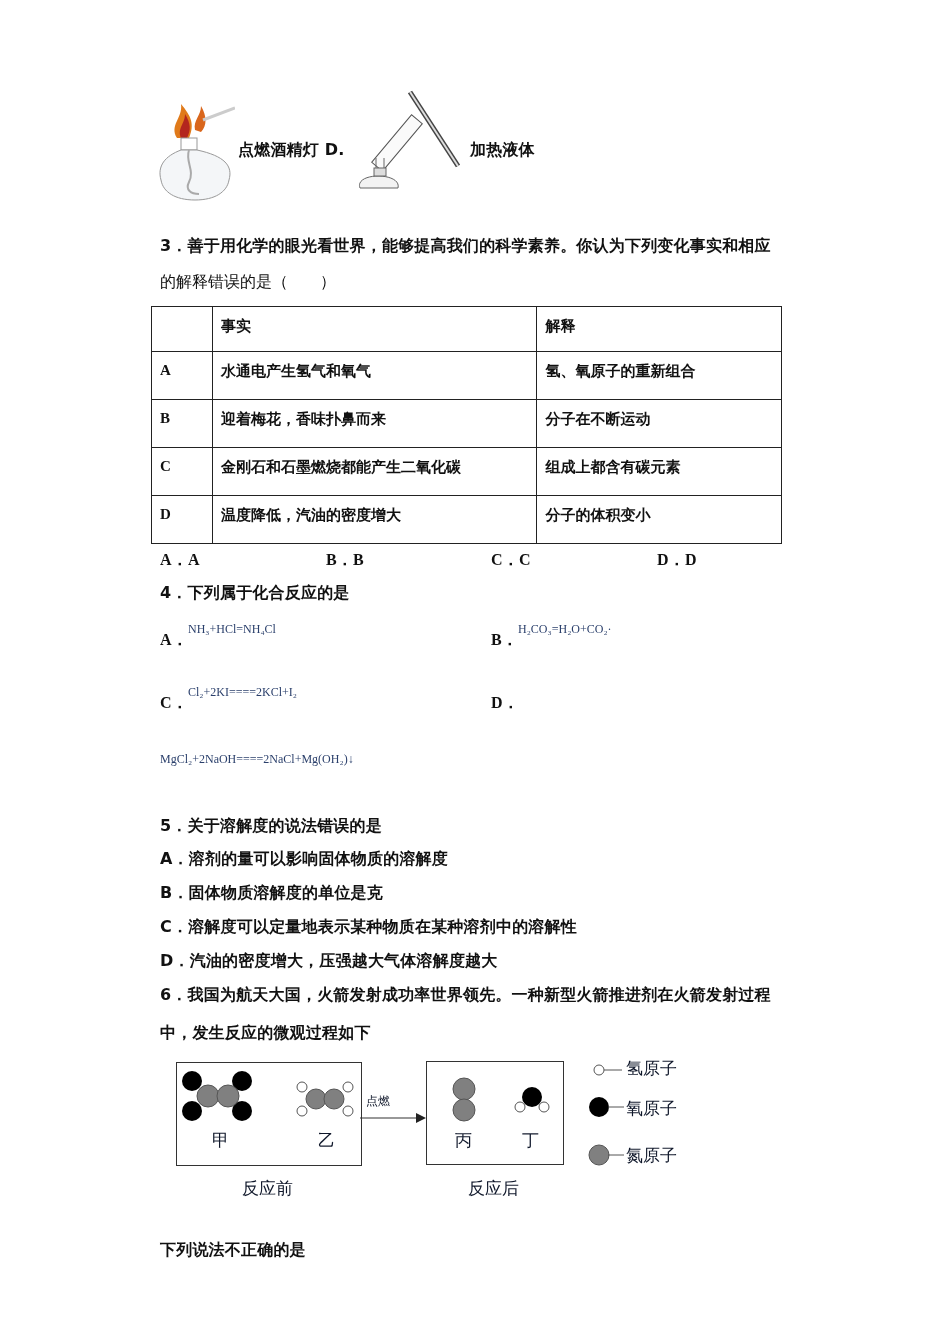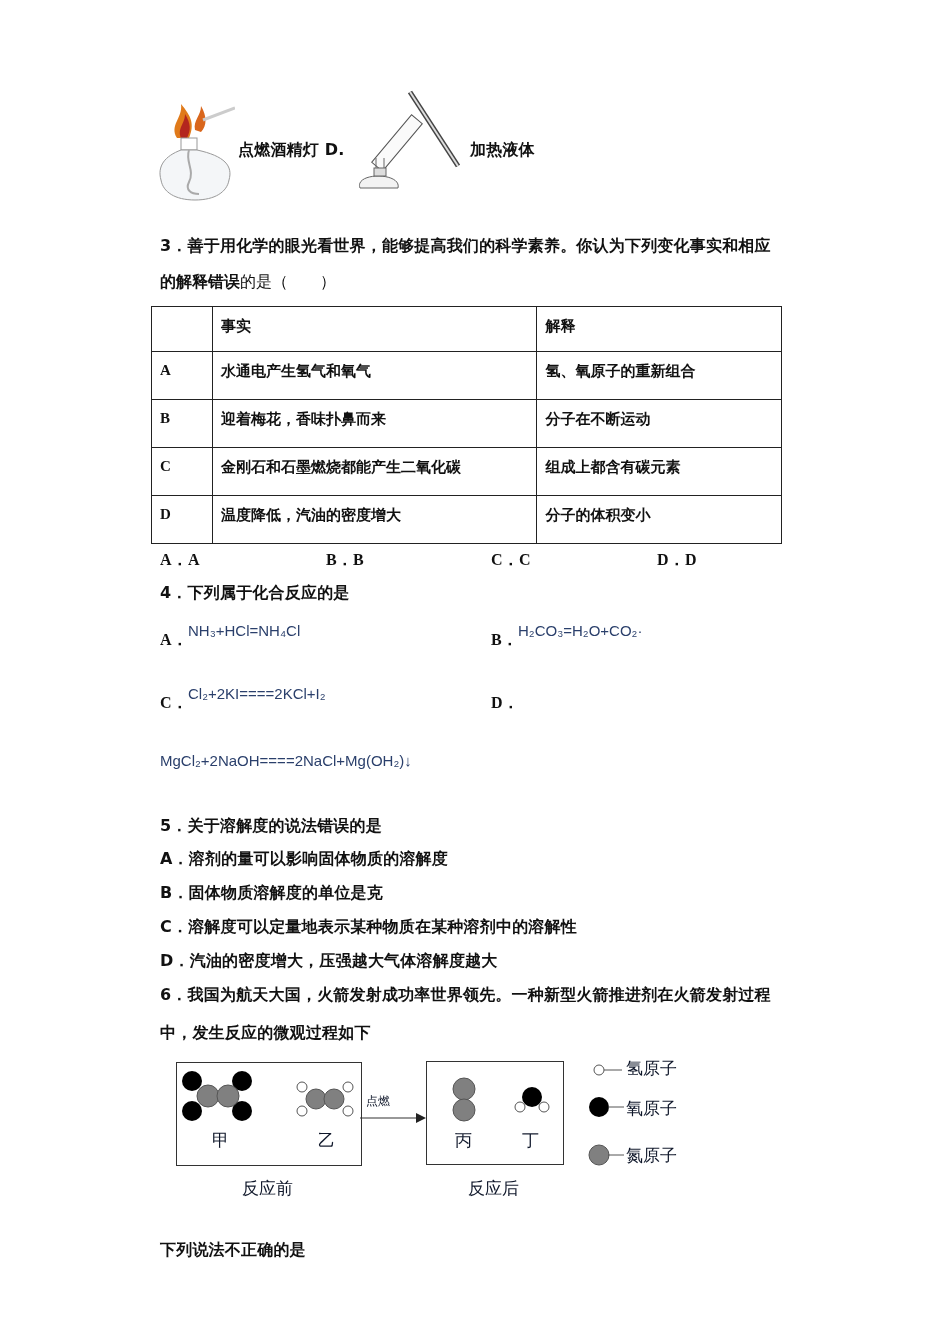--- a/index.html
+++ b/index.html
@@ -1,22 +1,22 @@
 <!DOCTYPE html>
 <html><head>
 <meta charset="utf-8">
 <style>
   html, body { margin:0; padding:0; background:#ffffff; }
   body { width:950px; height:1344px; position:relative; overflow:hidden;
          font-family:"DejaVu Sans", sans-serif; color:#111; }
   .abs { position:absolute; }
-  .bold { font-weight:bold; }
+  .bold { font-weight:normal; }
   .q { font-size:16px; font-weight:bold; white-space:nowrap; letter-spacing:0.2px; }
   .serif { font-family:"Liberation Serif","DejaVu Serif", serif; }
-  .formula { font-family:Liberation Sans, sans-serif; font-size:15px; color:#2a3f6b; white-space:nowrap; }
+  .formula { font-family:Liberation Serif, serif; font-size:12px; color:#2a3f6b; white-space:nowrap; }
   table.facts { position:absolute; left:151px; top:306px; width:631px; border-collapse:collapse;padding-left:8px; }
   table.facts td { border:1.5px solid #222; height:45px; vertical-align:top; padding:10px 8px 0 8px;
                    font-size:15px; font-weight:bold; box-sizing:border-box; }
   table.facts td.lbl { font-family:"Liberation Serif", serif; font-size:15px; }
   .normal { font-weight:normal; font-family:"Liberation Serif","DejaVu Serif", serif; }
   .diagram-label { font-size:17px; color:#0f172a; font-family:"DejaVu Sans", sans-serif; }
 </style>
 </head>
 <body>
 

